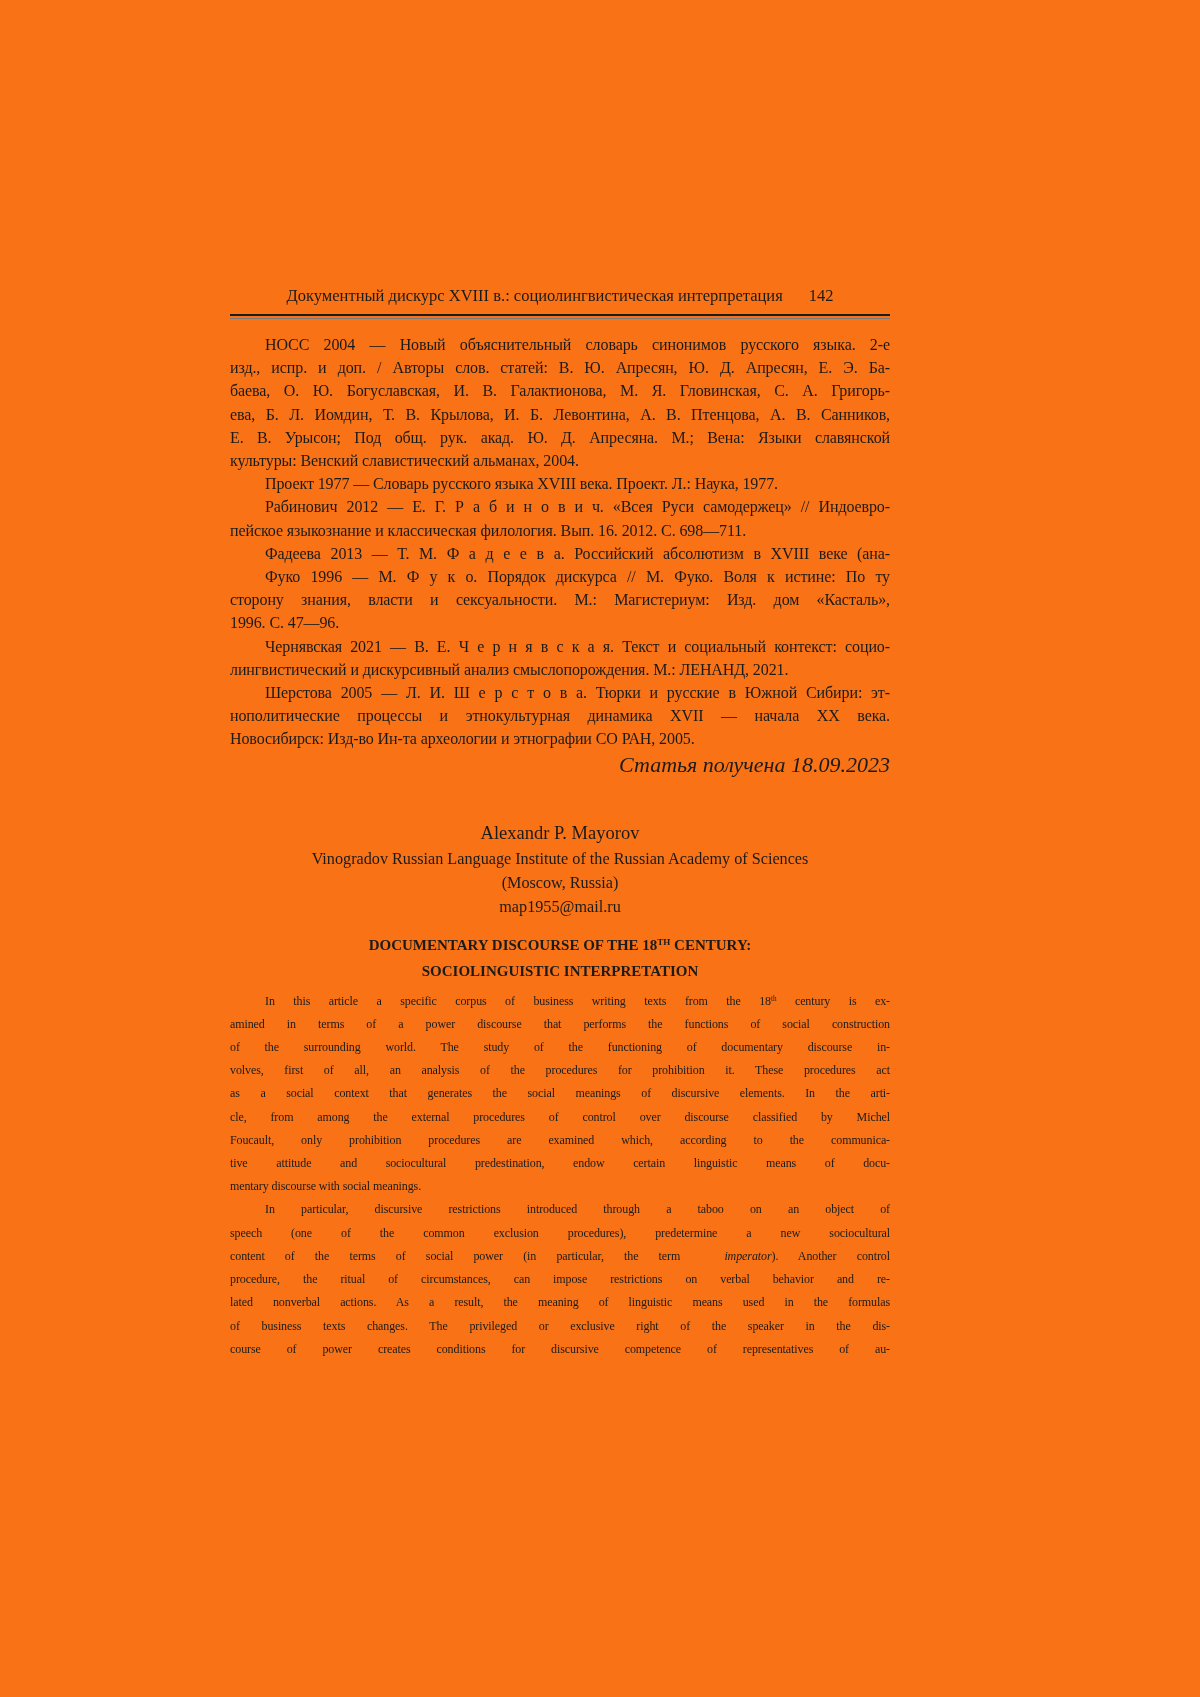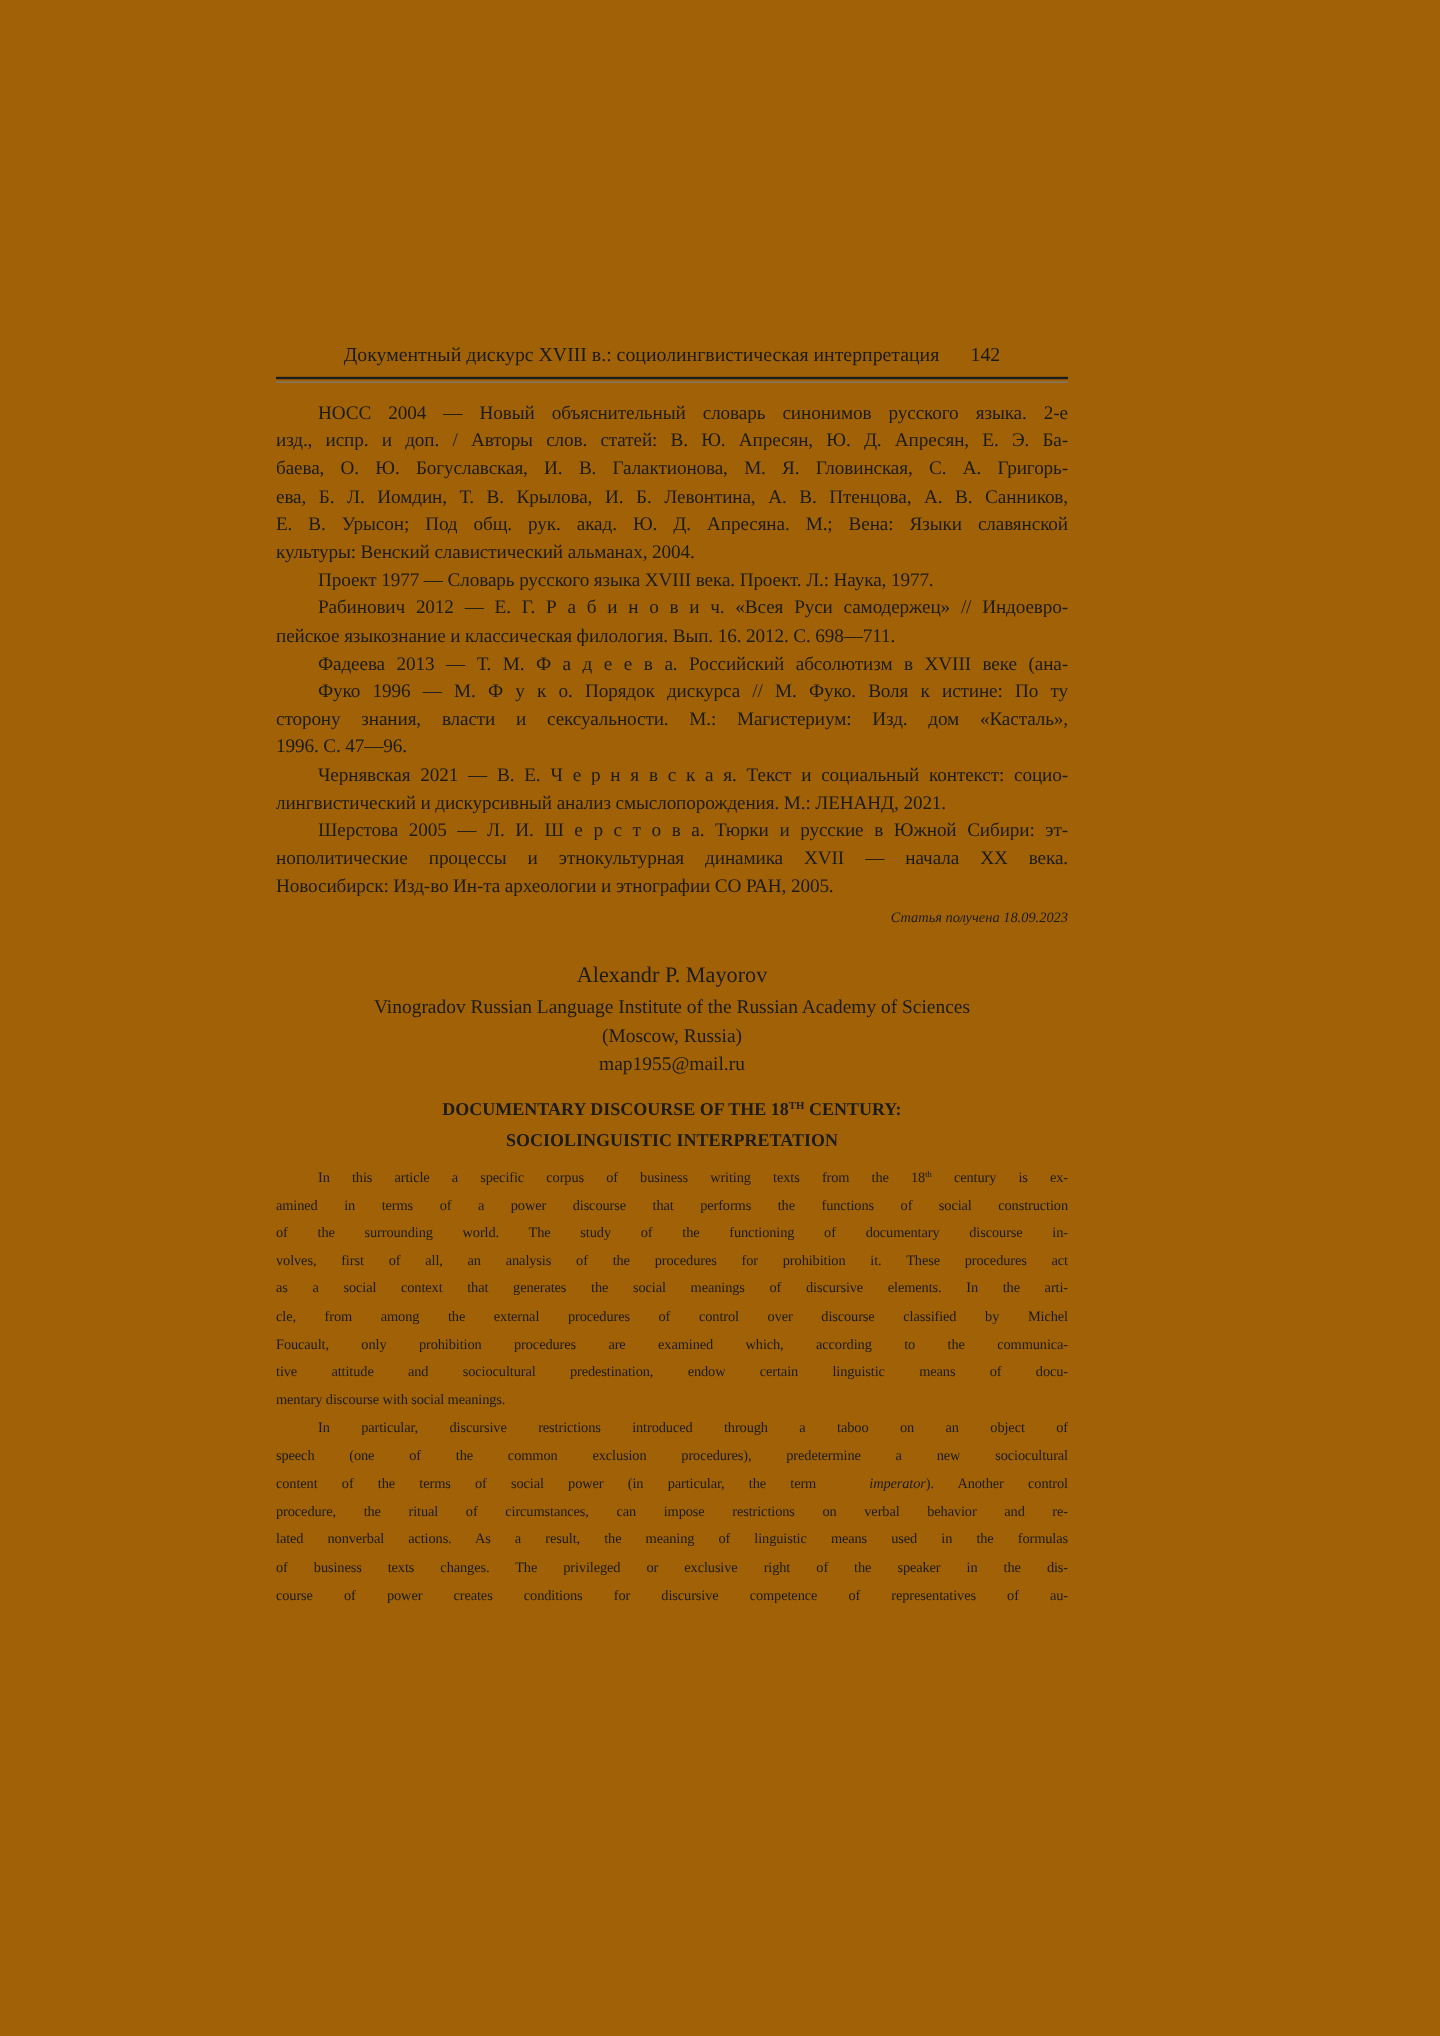--- a/index.html
+++ b/index.html
@@ -1,21 +1,21 @@
 <!DOCTYPE html>
 <html><head>
 <meta charset="utf-8">
 <style>
   html, body { margin: 0; padding: 0; }
   body { background: #e8e8e8; }
   .page {
     position: relative;
     width: 1200px;
     height: 1697px;
-    background: #a16207;
+    background: #f97316;
     color: #1b1b1b;
     font-family: "Liberation Serif", "DejaVu Serif", serif;
     overflow: hidden;
   }
   .column {
     position: absolute;
     left: 230px;
     top: 285px;
     width: 660px;
   }
@@ -34,24 +34,24 @@
     border-bottom: 1px solid #7a7a7a;
   }
   .refs { margin-top: 14px; font-size: 16px; }
   .tline { line-height: 23.2px; letter-spacing: -0.1px; }
   .tline.just { text-align: justify; text-align-last: justify; }
   .tline.first { text-indent: 35px; }
   .received {
     margin-top: 2px;
     text-align: right;
     font-style: italic;
-    font-size: 12px;
+    font-size: 22px;
     line-height: 23px;
   }
-  .author { margin-top: 24px; text-align: center; }
+  .author { margin-top: 44px; text-align: center; }
   .a-name { font-size: 18.5px; line-height: 27px; }
   .a-aff, .a-loc, .a-mail { font-size: 16.2px; line-height: 24px; }
   .title {
     margin-top: 13px;
     text-align: center;
     font-weight: bold;
     font-size: 15px;
   }
   .title .tline { line-height: 26px; letter-spacing: 0; }
   .abstract { margin-top: 6px; font-size: 12px; }

